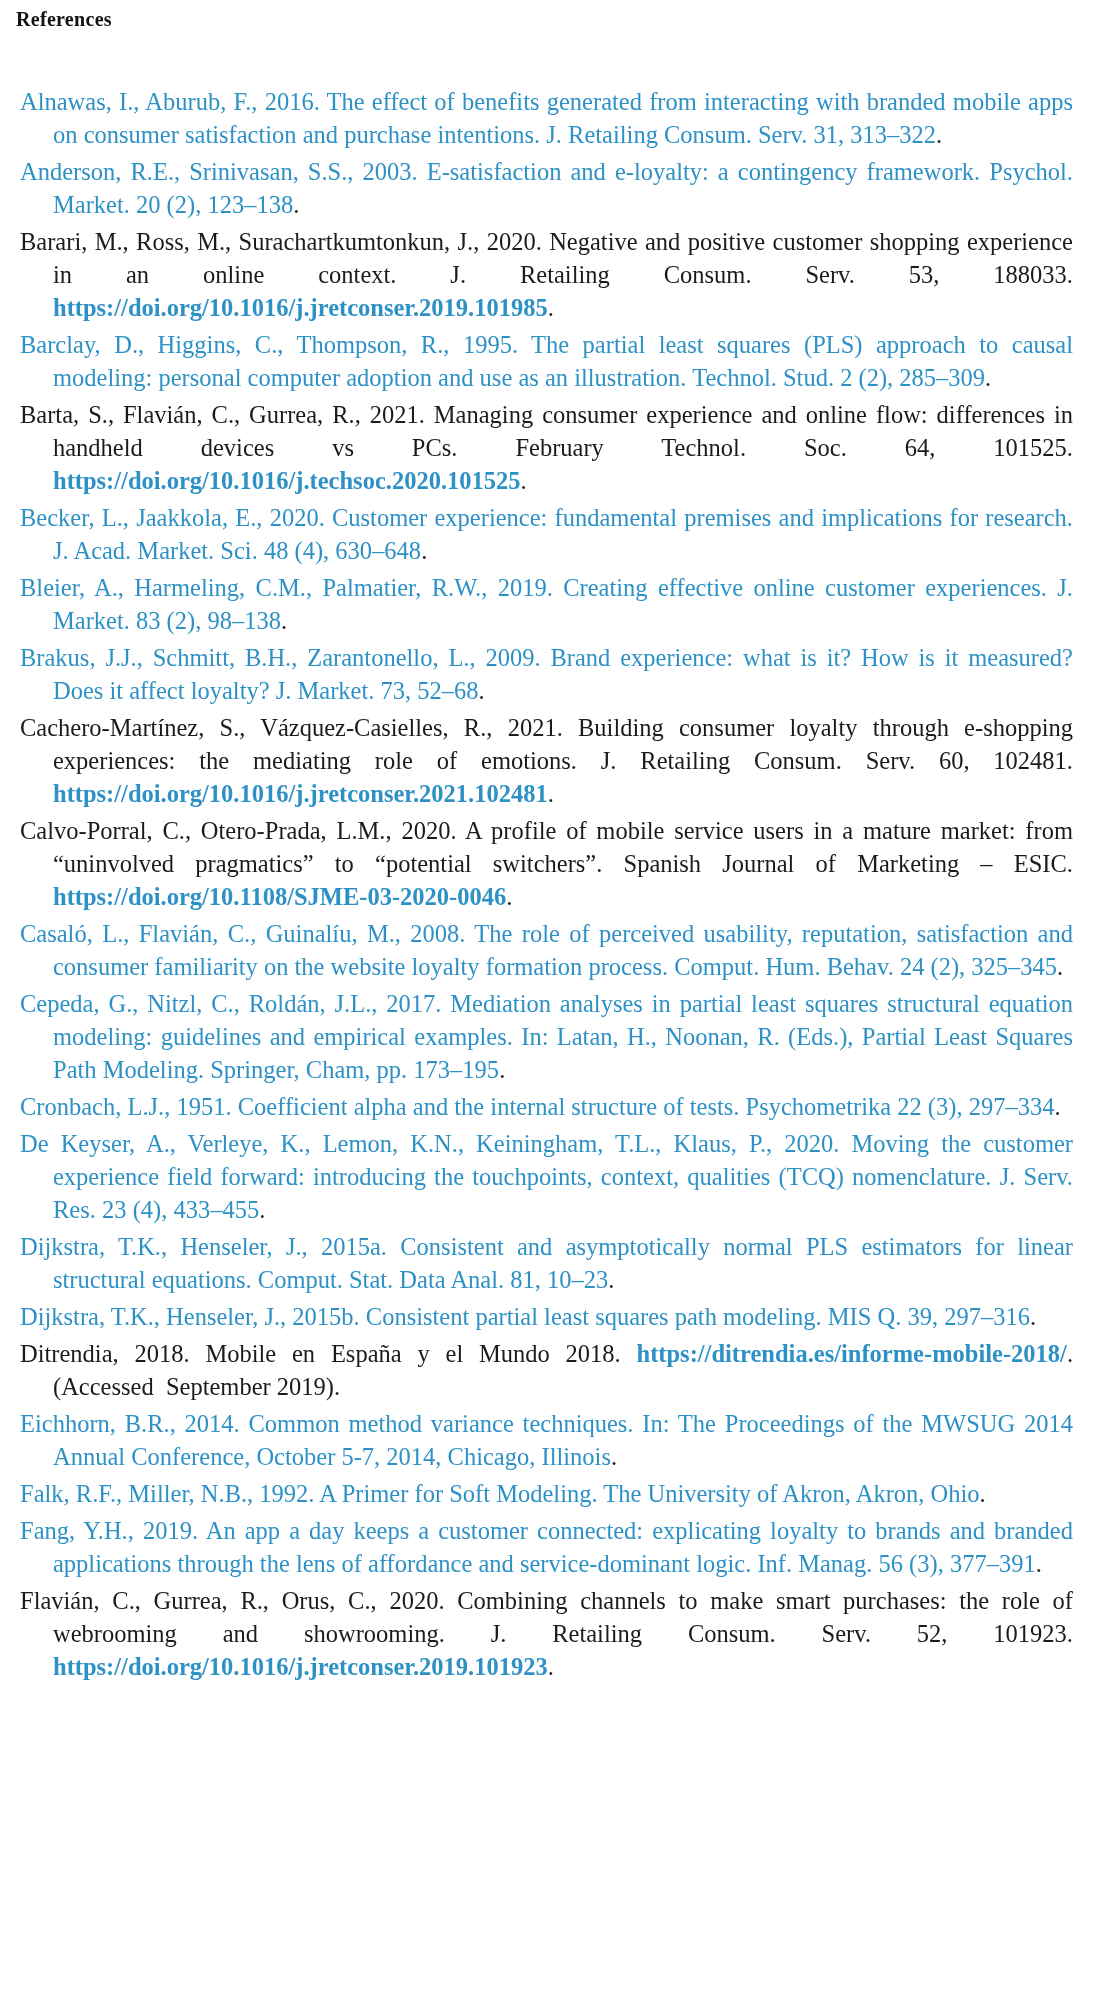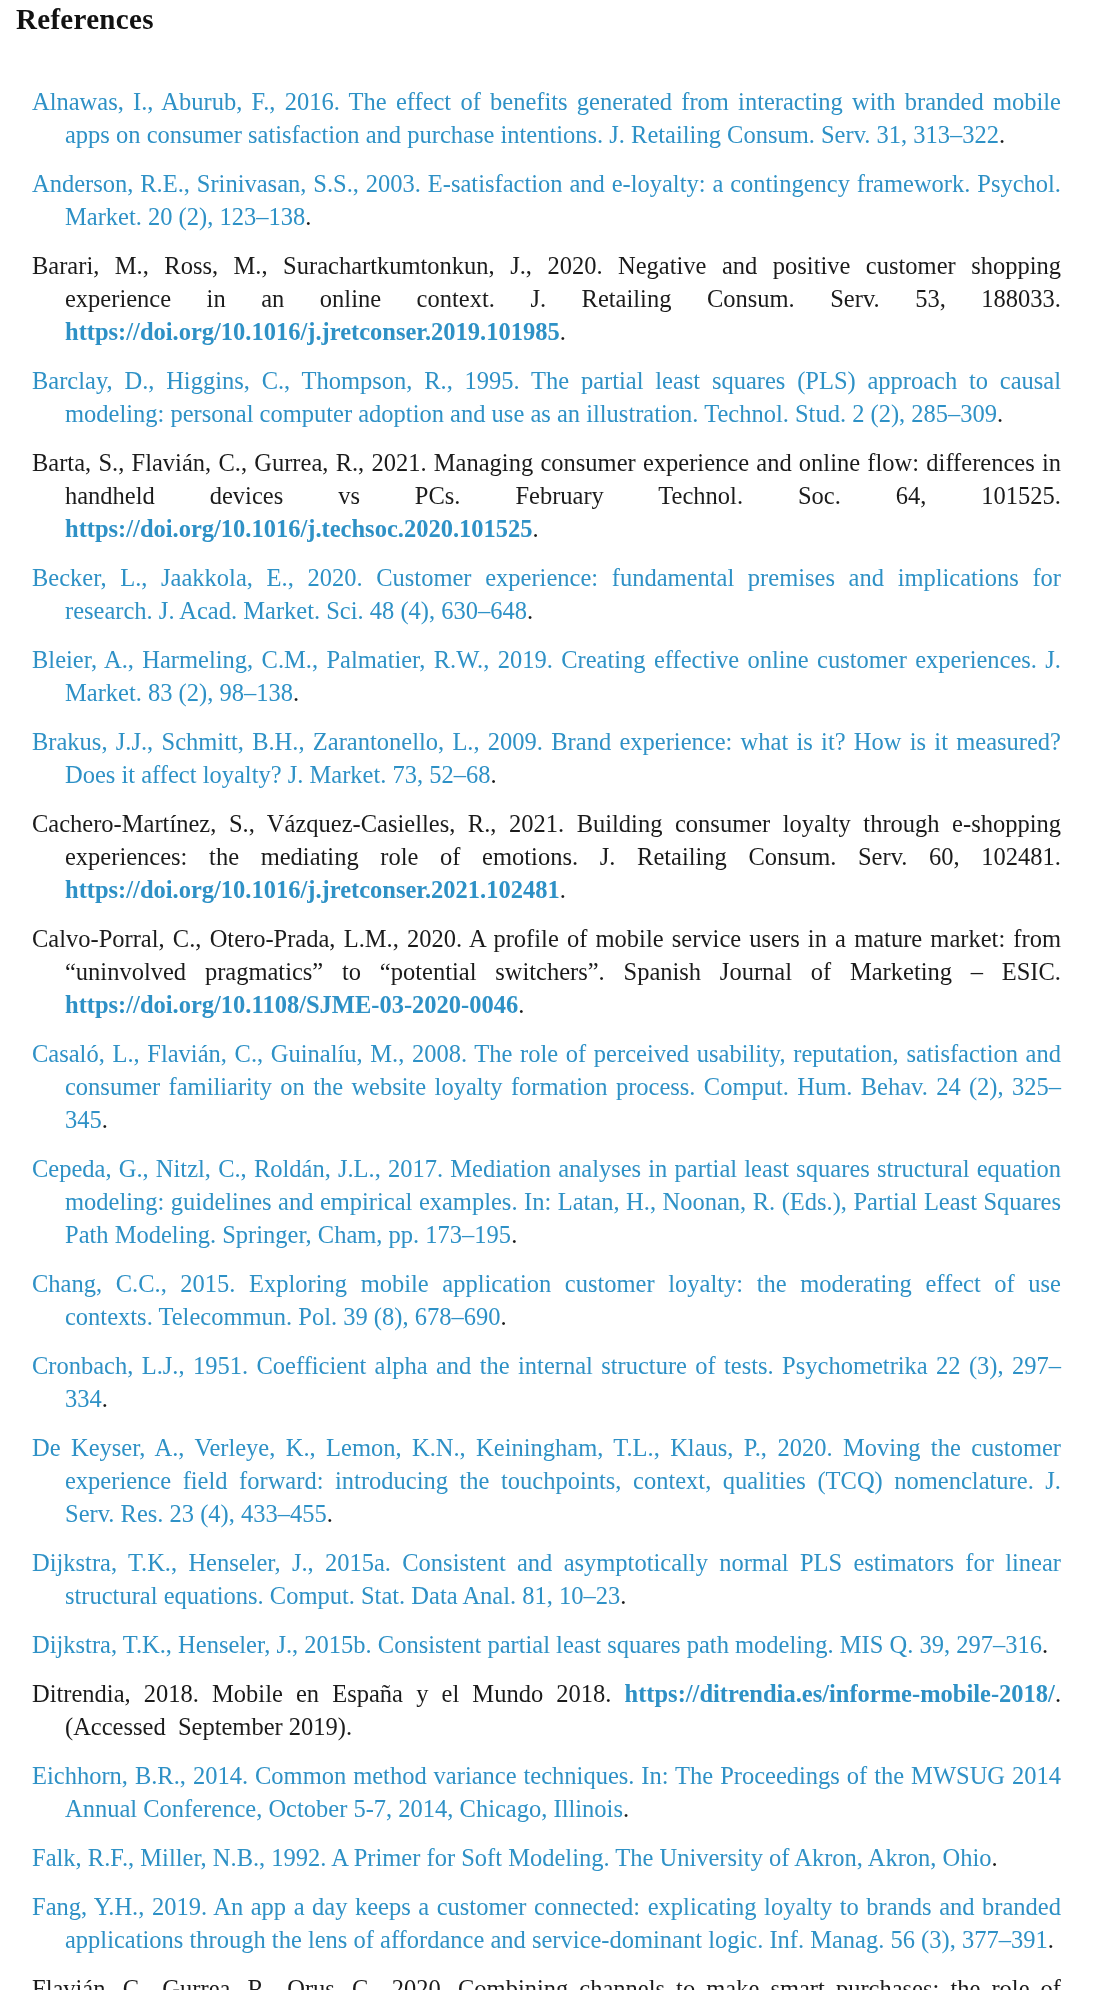--- a/index.html
+++ b/index.html
@@ -16,31 +16,31 @@
   }
   .page {
     padding: 2px 18px 0 16px;
     box-sizing: border-box;
     width: 100%;
     height: 100%;
   }
   .heading {
     margin: 0;
     font-family: "Liberation Serif", serif;
-    font-size: 29px;
+    font-size: 20px;
     line-height: 34px;
     font-weight: bold;
     color: #121212;
     letter-spacing: 0.3px;
   }
   .ref-list {
     margin-top: 49px;
   }
   p.ref {
-    margin: 16px;
+    margin: 4px;
     font-size: 24.5px;
     line-height: 33px;
     text-align: justify;
     padding-left: 33px;
     text-indent: -33px;
     color: #1b1b1b;
   }
   p.ref a {
     color: #2e91c6;
     text-decoration: none;
@@ -62,21 +62,20 @@
       <p class="ref"><span>Barari, M., Ross, M., Surachartkumtonkun, J., 2020. Negative and positive customer shopping experience in an online context. J. Retailing Consum. Serv. 53, 188033. </span><a href="#" class="url">https://doi.org/10.1016/j.jretconser.2019.101985</a><span>.</span></p>
       <p class="ref"><a href="#">Barclay, D., Higgins, C., Thompson, R., 1995. The partial least squares (PLS) approach to causal modeling: personal computer adoption and use as an illustration. Technol. Stud. 2 (2), 285–309</a><span>.</span></p>
       <p class="ref"><span>Barta, S., Flavián, C., Gurrea, R., 2021. Managing consumer experience and online flow: differences in handheld devices vs PCs. February Technol. Soc. 64, 101525. </span><a href="#" class="url">https://doi.org/10.1016/j.techsoc.2020.101525</a><span>.</span></p>
       <p class="ref"><a href="#">Becker, L., Jaakkola, E., 2020. Customer experience: fundamental premises and implications for research. J. Acad. Market. Sci. 48 (4), 630–648</a><span>.</span></p>
       <p class="ref"><a href="#">Bleier, A., Harmeling, C.M., Palmatier, R.W., 2019. Creating effective online customer experiences. J. Market. 83 (2), 98–138</a><span>.</span></p>
       <p class="ref"><a href="#">Brakus, J.J., Schmitt, B.H., Zarantonello, L., 2009. Brand experience: what is it? How is it measured? Does it affect loyalty? J. Market. 73, 52–68</a><span>.</span></p>
       <p class="ref"><span>Cachero-Martínez, S., Vázquez-Casielles, R., 2021. Building consumer loyalty through e-shopping experiences: the mediating role of emotions. J. Retailing Consum. Serv. 60, 102481. </span><a href="#" class="url">https://doi.org/10.1016/j.jretconser.2021.102481</a><span>.</span></p>
       <p class="ref"><span>Calvo-Porral, C., Otero-Prada, L.M., 2020. A profile of mobile service users in a mature market: from “uninvolved pragmatics” to “potential switchers”. Spanish Journal of Marketing – ESIC. </span><a href="#" class="url">https://doi.org/10.1108/SJME-03-2020-0046</a><span>.</span></p>
       <p class="ref"><a href="#">Casaló, L., Flavián, C., Guinalíu, M., 2008. The role of perceived usability, reputation, satisfaction and consumer familiarity on the website loyalty formation process. Comput. Hum. Behav. 24 (2), 325–345</a><span>.</span></p>
       <p class="ref"><a href="#">Cepeda, G., Nitzl, C., Roldán, J.L., 2017. Mediation analyses in partial least squares structural equation modeling: guidelines and empirical examples. In: Latan, H., Noonan, R. (Eds.), Partial Least Squares Path Modeling. Springer, Cham, pp. 173–195</a><span>.</span></p>
-      <p class="ref"><a href="#">Chang, C.C., 2015. Exploring mobile application customer loyalty: the moderating effect of use contexts. Telecommun. Pol. 39 (8), 678–690</a><span>.</span></p>
       <p class="ref"><a href="#">Cronbach, L.J., 1951. Coefficient alpha and the internal structure of tests. Psychometrika 22 (3), 297–334</a><span>.</span></p>
       <p class="ref"><a href="#">De Keyser, A., Verleye, K., Lemon, K.N., Keiningham, T.L., Klaus, P., 2020. Moving the customer experience field forward: introducing the touchpoints, context, qualities (TCQ) nomenclature. J. Serv. Res. 23 (4), 433–455</a><span>.</span></p>
       <p class="ref"><a href="#">Dijkstra, T.K., Henseler, J., 2015a. Consistent and asymptotically normal PLS estimators for linear structural equations. Comput. Stat. Data Anal. 81, 10–23</a><span>.</span></p>
       <p class="ref"><a href="#">Dijkstra, T.K., Henseler, J., 2015b. Consistent partial least squares path modeling. MIS Q. 39, 297–316</a><span>.</span></p>
       <p class="ref"><span>Ditrendia, 2018. Mobile en España y el Mundo 2018. </span><a href="#" class="url">https://ditrendia.es/informe-mobile-2018/</a><span>. (Accessed &nbsp;September 2019).</span></p>
       <p class="ref"><a href="#">Eichhorn, B.R., 2014. Common method variance techniques. In: The Proceedings of the MWSUG 2014 Annual Conference, October 5-7, 2014, Chicago, Illinois</a><span>.</span></p>
       <p class="ref"><a href="#">Falk, R.F., Miller, N.B., 1992. A Primer for Soft Modeling. The University of Akron, Akron, Ohio</a><span>.</span></p>
       <p class="ref"><a href="#">Fang, Y.H., 2019. An app a day keeps a customer connected: explicating loyalty to brands and branded applications through the lens of affordance and service-dominant logic. Inf. Manag. 56 (3), 377–391</a><span>.</span></p>
       <p class="ref"><span>Flavián, C., Gurrea, R., Orus, C., 2020. Combining channels to make smart purchases: the role of webrooming and showrooming. J. Retailing Consum. Serv. 52, 101923. </span><a href="#" class="url">https://doi.org/10.1016/j.jretconser.2019.101923</a><span>.</span></p>
     </div>

